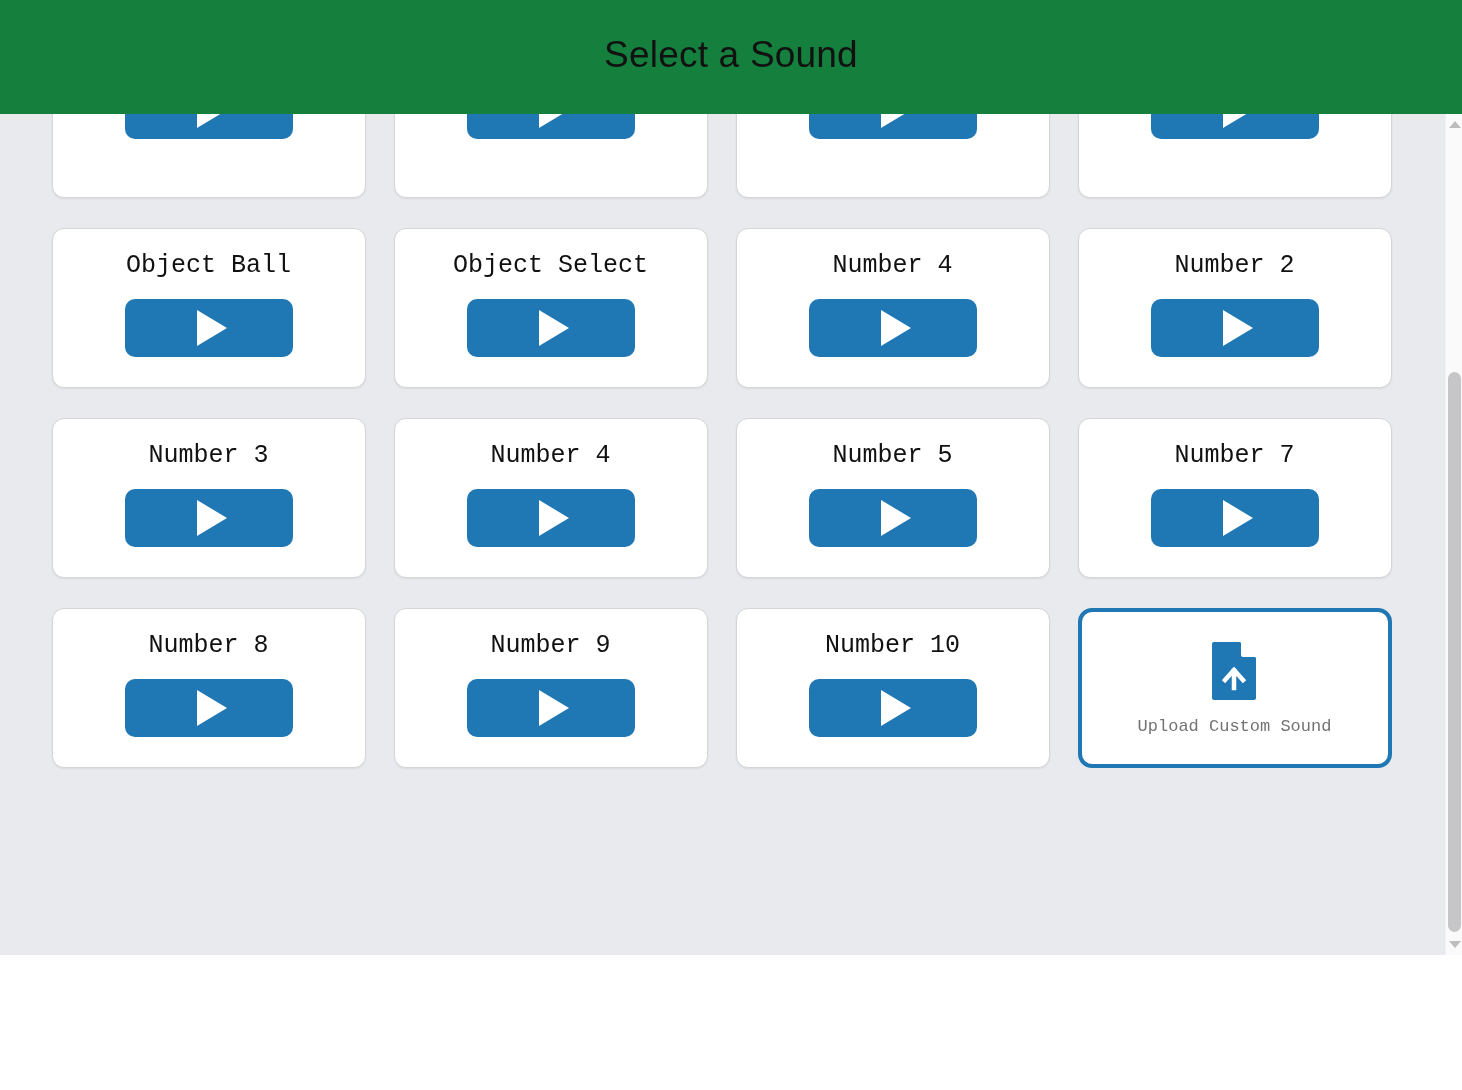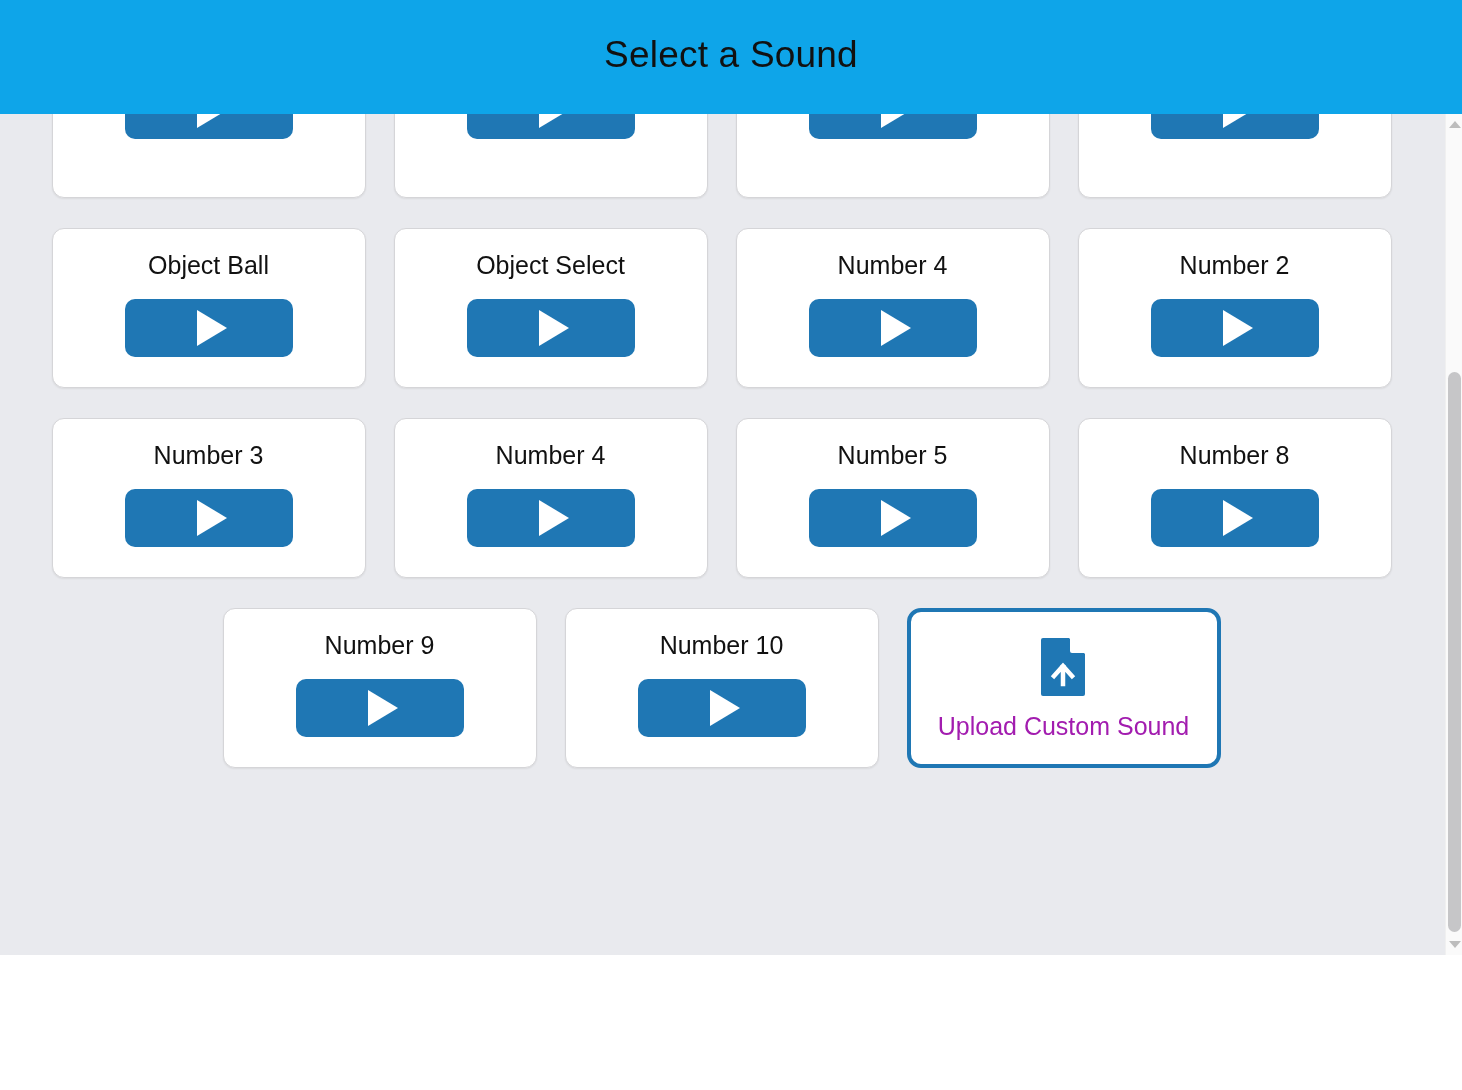--- a/index.html
+++ b/index.html
@@ -18,21 +18,21 @@
     height: 1090px;
     background: #ffffff;
   }
 
   
   .dialog-header {
     position: absolute;
     left: 0; top: 0;
     width: 1462px;
     height: 114px;
-    background: #0ea5e9;
+    background: #15803d;
     display: flex;
     align-items: center;
     justify-content: center;
   }
   .dialog-title {
     font-size: 37px;
     font-weight: 400;
     color: #111111;
     letter-spacing: 0.2px;
     line-height: 1;
@@ -40,20 +40,21 @@
   }
 
   
   .sound-scroll-area {
     position: absolute;
     left: 0; top: 114px;
     width: 1462px;
     height: 841px;
     background: #e9eaee;
     overflow: hidden;
+    font-family: Liberation Mono, monospace;
   }
 
   .sound-grid {
     position: absolute;
     left: 0;
     top: -76px;           
     width: 1443px;
     padding: 0 38px 26px 38px;
     display: flex;
     flex-wrap: wrap;
@@ -113,22 +114,22 @@
     border-radius: 14px;
     display: flex;
     flex-direction: column;
     align-items: center;
     justify-content: center;
     cursor: pointer;
     gap: 12px;
   }
   .upload-icon { display: block; }
   .upload-card-label {
-    font-size: 25px;
-    color: #a21caf;
+    font-size: 17px;
+    color: #737373;
     white-space: nowrap;
   }
 
   
   .scrollbar {
     position: absolute;
     right: 0; top: 114px;
     width: 17px;
     height: 841px;
     background: #fafafa;
@@ -243,20 +244,26 @@
           </button>
         </div>
         <div class="sound-card">
           <div class="sound-card-label">Number 4</div>
           <button class="play-button">
             <span class="play-glyph"></span>
           </button>
         </div>
         <div class="sound-card">
           <div class="sound-card-label">Number 5</div>
+          <button class="play-button">
+            <span class="play-glyph"></span>
+          </button>
+        </div>
+        <div class="sound-card">
+          <div class="sound-card-label">Number 7</div>
           <button class="play-button">
             <span class="play-glyph"></span>
           </button>
         </div>
         <div class="sound-card">
           <div class="sound-card-label">Number 8</div>
           <button class="play-button">
             <span class="play-glyph"></span>
           </button>
         </div>

